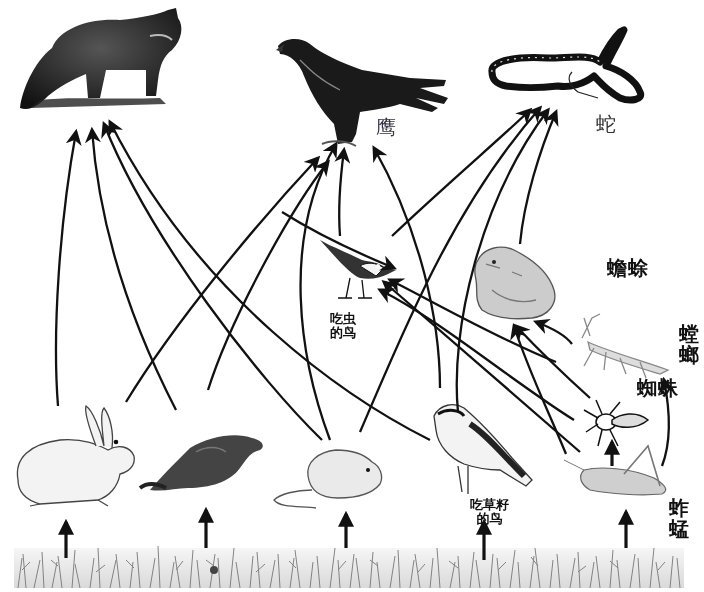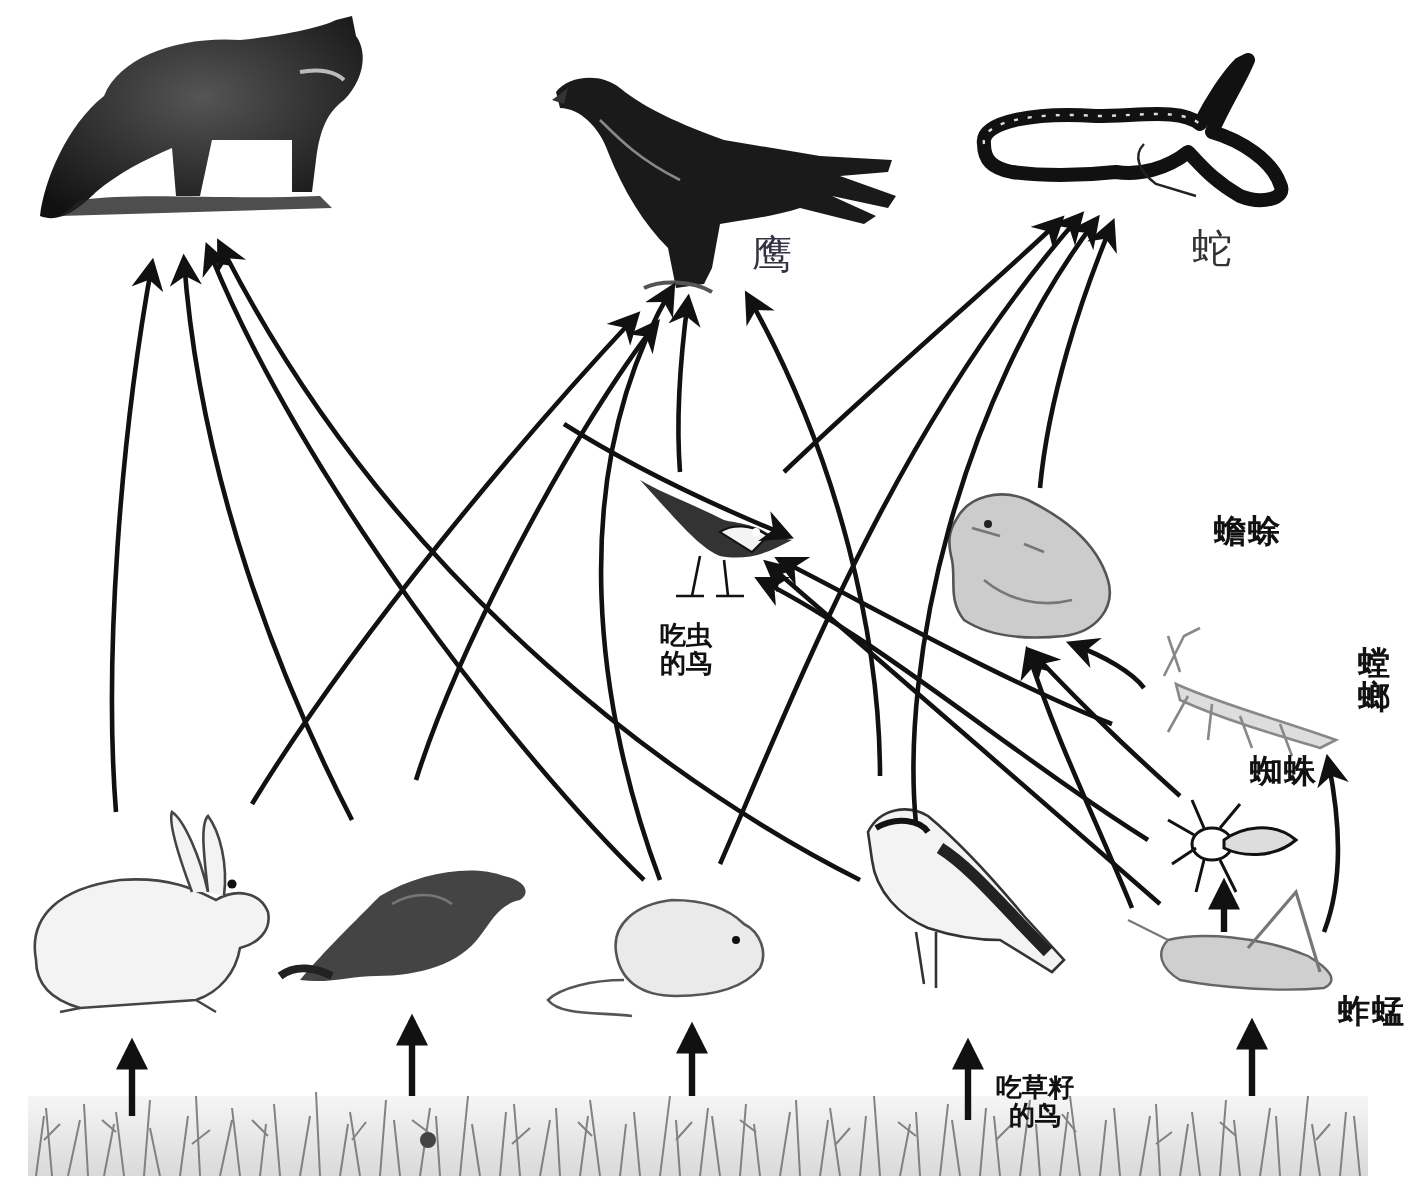--- a/index.html
+++ b/index.html
@@ -1,19 +1,19 @@
 <!DOCTYPE html>
 <html><head>
 <meta charset="utf-8">
 <style>
   html, body { margin: 0; padding: 0; background: #ffffff; }
   body { width: 704px; height: 592px; overflow: hidden; position: relative; font-family: "DejaVu Sans", sans-serif; }
   #stage { position: absolute; left: 0; top: 0; width: 704px; height: 592px; }
   .label { position: absolute; font-family: "DejaVu Sans", sans-serif; font-weight: bold; color: #111; line-height: 1.05; }
-  .label.big { font-size: 16px; letter-spacing: 1px; padding-left: 47px; }
+  .label.big { font-size: 20px; letter-spacing: 1px; padding-left: 47px; }
   .label.small { font-size: 13px; text-align: center; }
   .label.eagle { color: #333344; font-weight: normal; font-size: 20px; }
   .label.snake { color: #333; font-weight: normal; font-size: 20px; }
 </style>
 </head>
 <body>
 
 <div id="stage">
   <svg width="704" height="592" viewBox="0 0 704 592" xmlns="http://www.w3.org/2000/svg">
     <defs>
@@ -157,25 +157,25 @@
 
       <path d="M662,466 C672,440 670,410 664,380" marker-end="url(#ah)"></path>
     </g>
   </svg>
 
   
   <div class="label eagle" style="left:376px; top:117px;">鹰</div>
   <div class="label snake" style="left:596px; top:114px;">蛇</div>
   <div class="label big" style="left:560px; top:258px;">蟾蜍</div>
   <div class="label big" style="left:632px; top:324px;">螳螂</div>
-  <div class="label big" style="left:578px; top:378px;">蜘蛛</div>
+  <div class="label big" style="left:590px; top:378px;">蜘蛛</div>
   <div class="label big" style="left:622px; top:498px;">蚱蜢</div>
 
   <div class="label small" style="left:330px; top:312px;">
     <div>吃虫</div>
     <div>的鸟</div>
   </div>
 
-  <div class="label small" style="left:498px; top:498px;margin-top:40px;">
+  <div class="label small" style="left:470px; top:498px;">
     <div>吃草籽</div>
     <div>的鸟</div>
   </div>
 </div>
 
 </body></html>

